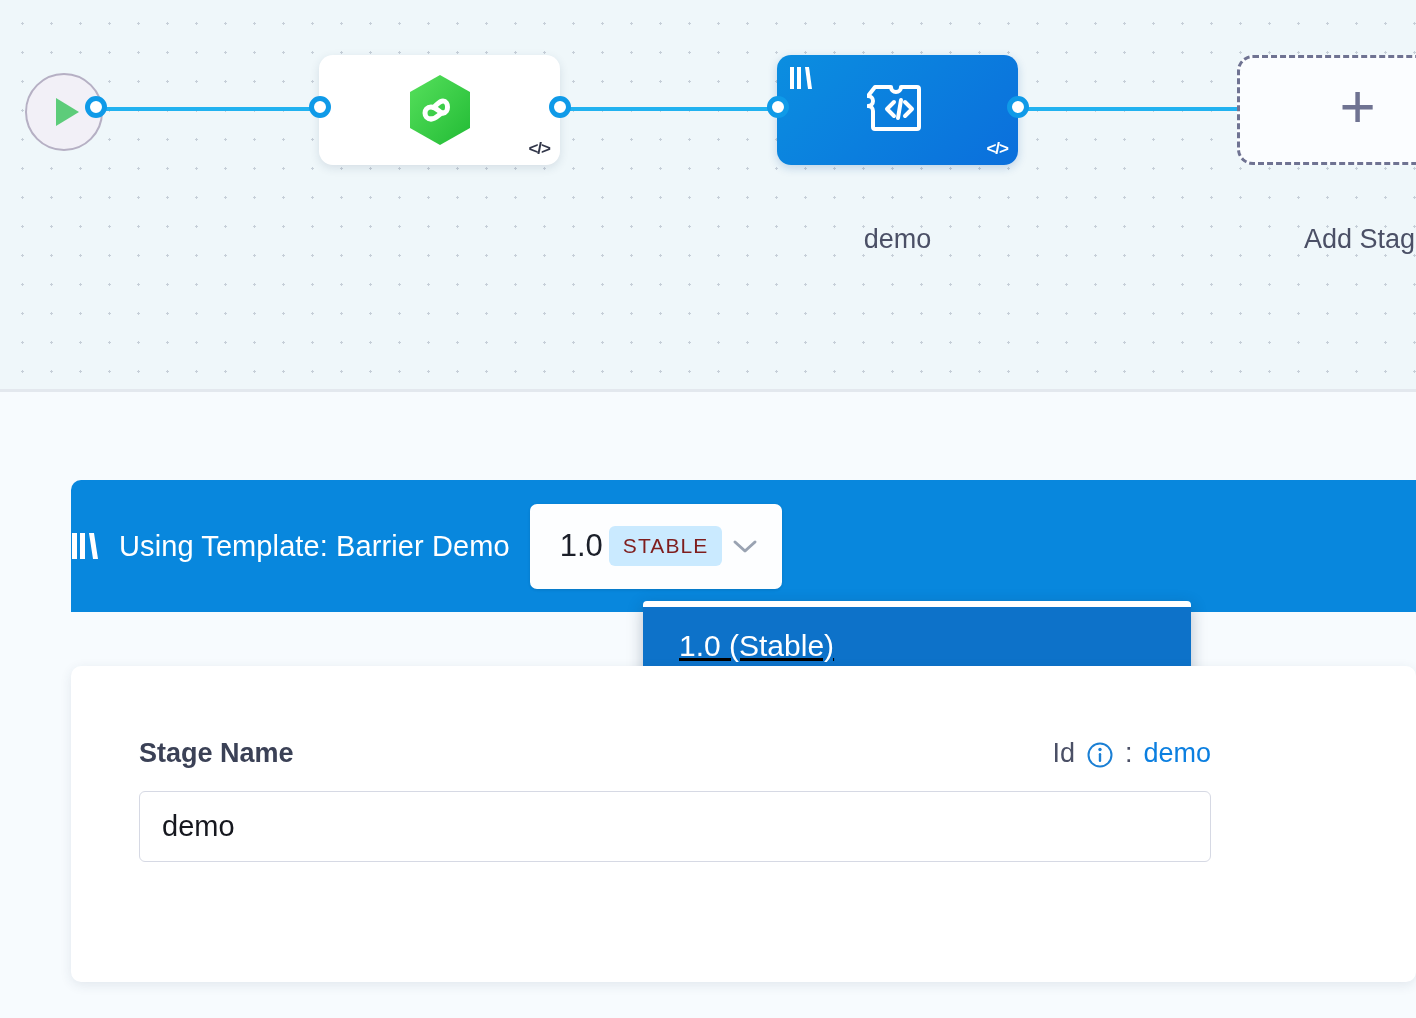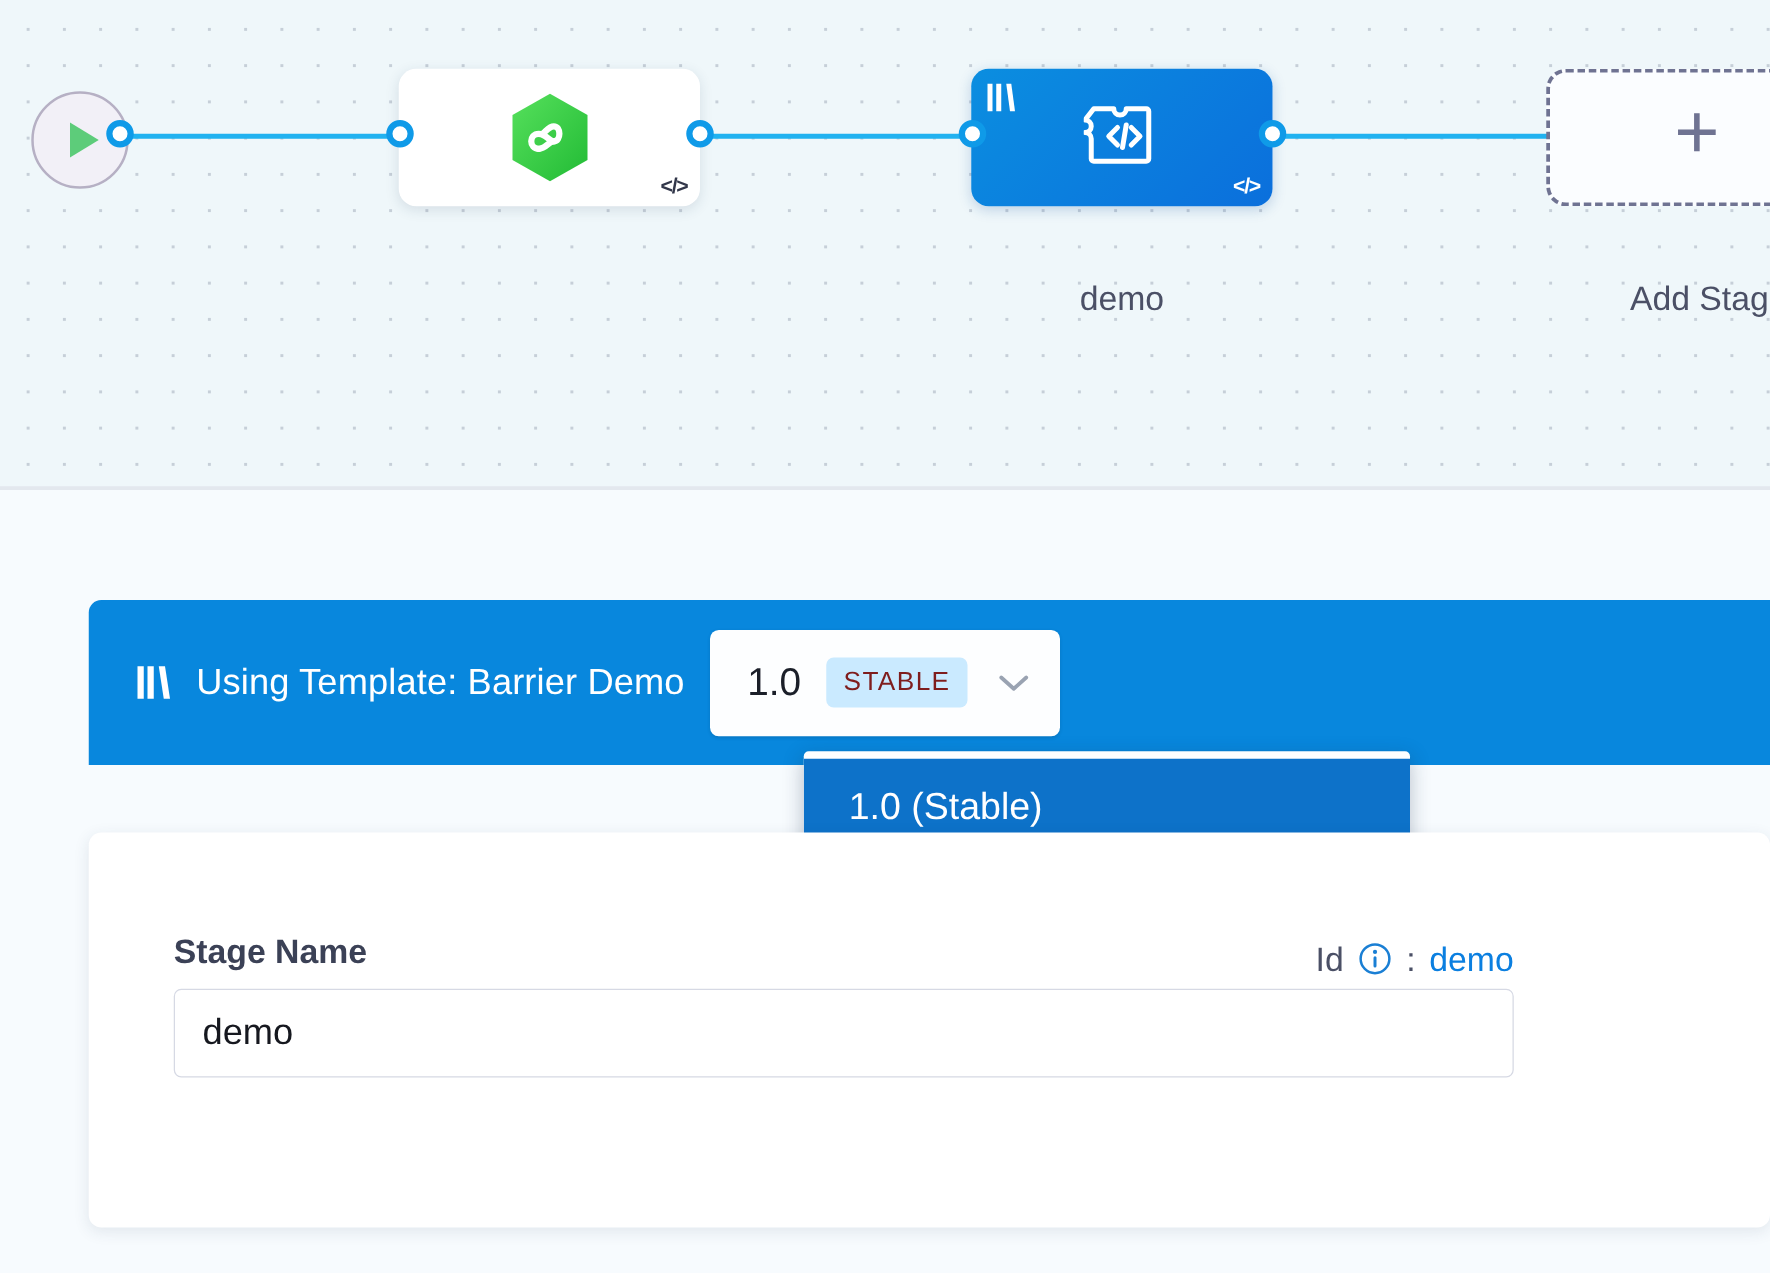--- a/index.html
+++ b/index.html
@@ -131,63 +131,63 @@
     background: #f7fbfe;
   }
 
   .tpl-bar {
     position: absolute;
     left: 71px; top: 88px;
     width: 1345px; height: 132px;
     background: #0887dd;
     border-top-left-radius: 10px;
     display: flex; align-items: center;
-    padding-left: 38px;
   }
   .tpl-bar-icon { margin-right: 20px; display: flex; align-items: center; }
   .tpl-bar-text {
     color: #ffffff;
     font-size: 29px;
     letter-spacing: .1px;
     white-space: nowrap;
   }
 
   .version-select {
     margin-left: 20px;
     height: 85px;
     background: #fdfeff;
     border-radius: 7px;
     display: flex; align-items: center;
     padding: 0 22px 0 30px;
-    gap: 20px;
+    gap: 6px;
     box-shadow: 0 1px 3px rgba(0,0,0,0.12);
   }
   .version-num {
     font-size: 31px; color: #1b1f29; font-weight: 400;
   }
   .stable-badge {
     background: #caeaff;
     color: #7f1d1d;
     font-size: 21px;
     font-weight: 400;
     letter-spacing: 1.1px;
     padding: 8px 14px;
     border-radius: 6px;
   }
   .chevron { display: flex; align-items: center; margin-left: 2px; }
 
   .version-menu {
     position: absolute;
     left: 643px; top: 209px;
-    width: 485px;
+    width: 548px;
     background: #ffffff;
     border-radius: 4px;
     box-shadow: 0 5px 16px rgba(20,40,70,0.28);
     padding: 6px 0 4px 0;
     overflow: hidden;
+    text-decoration: underline;
   }
   .version-menu-item {
     background: #0d72c9;
     color: #ffffff;
     font-size: 30px;
     padding: 22px 0 22px 36px;
   }
 
   .form-card {
     position: absolute;
@@ -203,23 +203,22 @@
     left: 68px; top: 72px;
     width: 1072px;
     display: flex; align-items: center; justify-content: space-between;
   }
   .field-label {
     font-size: 27px;
     font-weight: 700;
     color: #3b4156;
   }
   .id-group {
-    display: flex; align-items: flex-start; gap: 11px;
+    display: flex; align-items: flex-end; gap: 11px;
     font-size: 27px;
-    margin-top: 15px;
   }
   .id-key { color: #4b5066; }
   .id-colon { color: #4b5066; }
   .id-value { color: #0b7fe0; }
   .info-icon { display: flex; align-items: center; }
 
   .text-input {
     position: absolute;
     left: 68px; top: 125px;
     width: 1072px; height: 71px;

